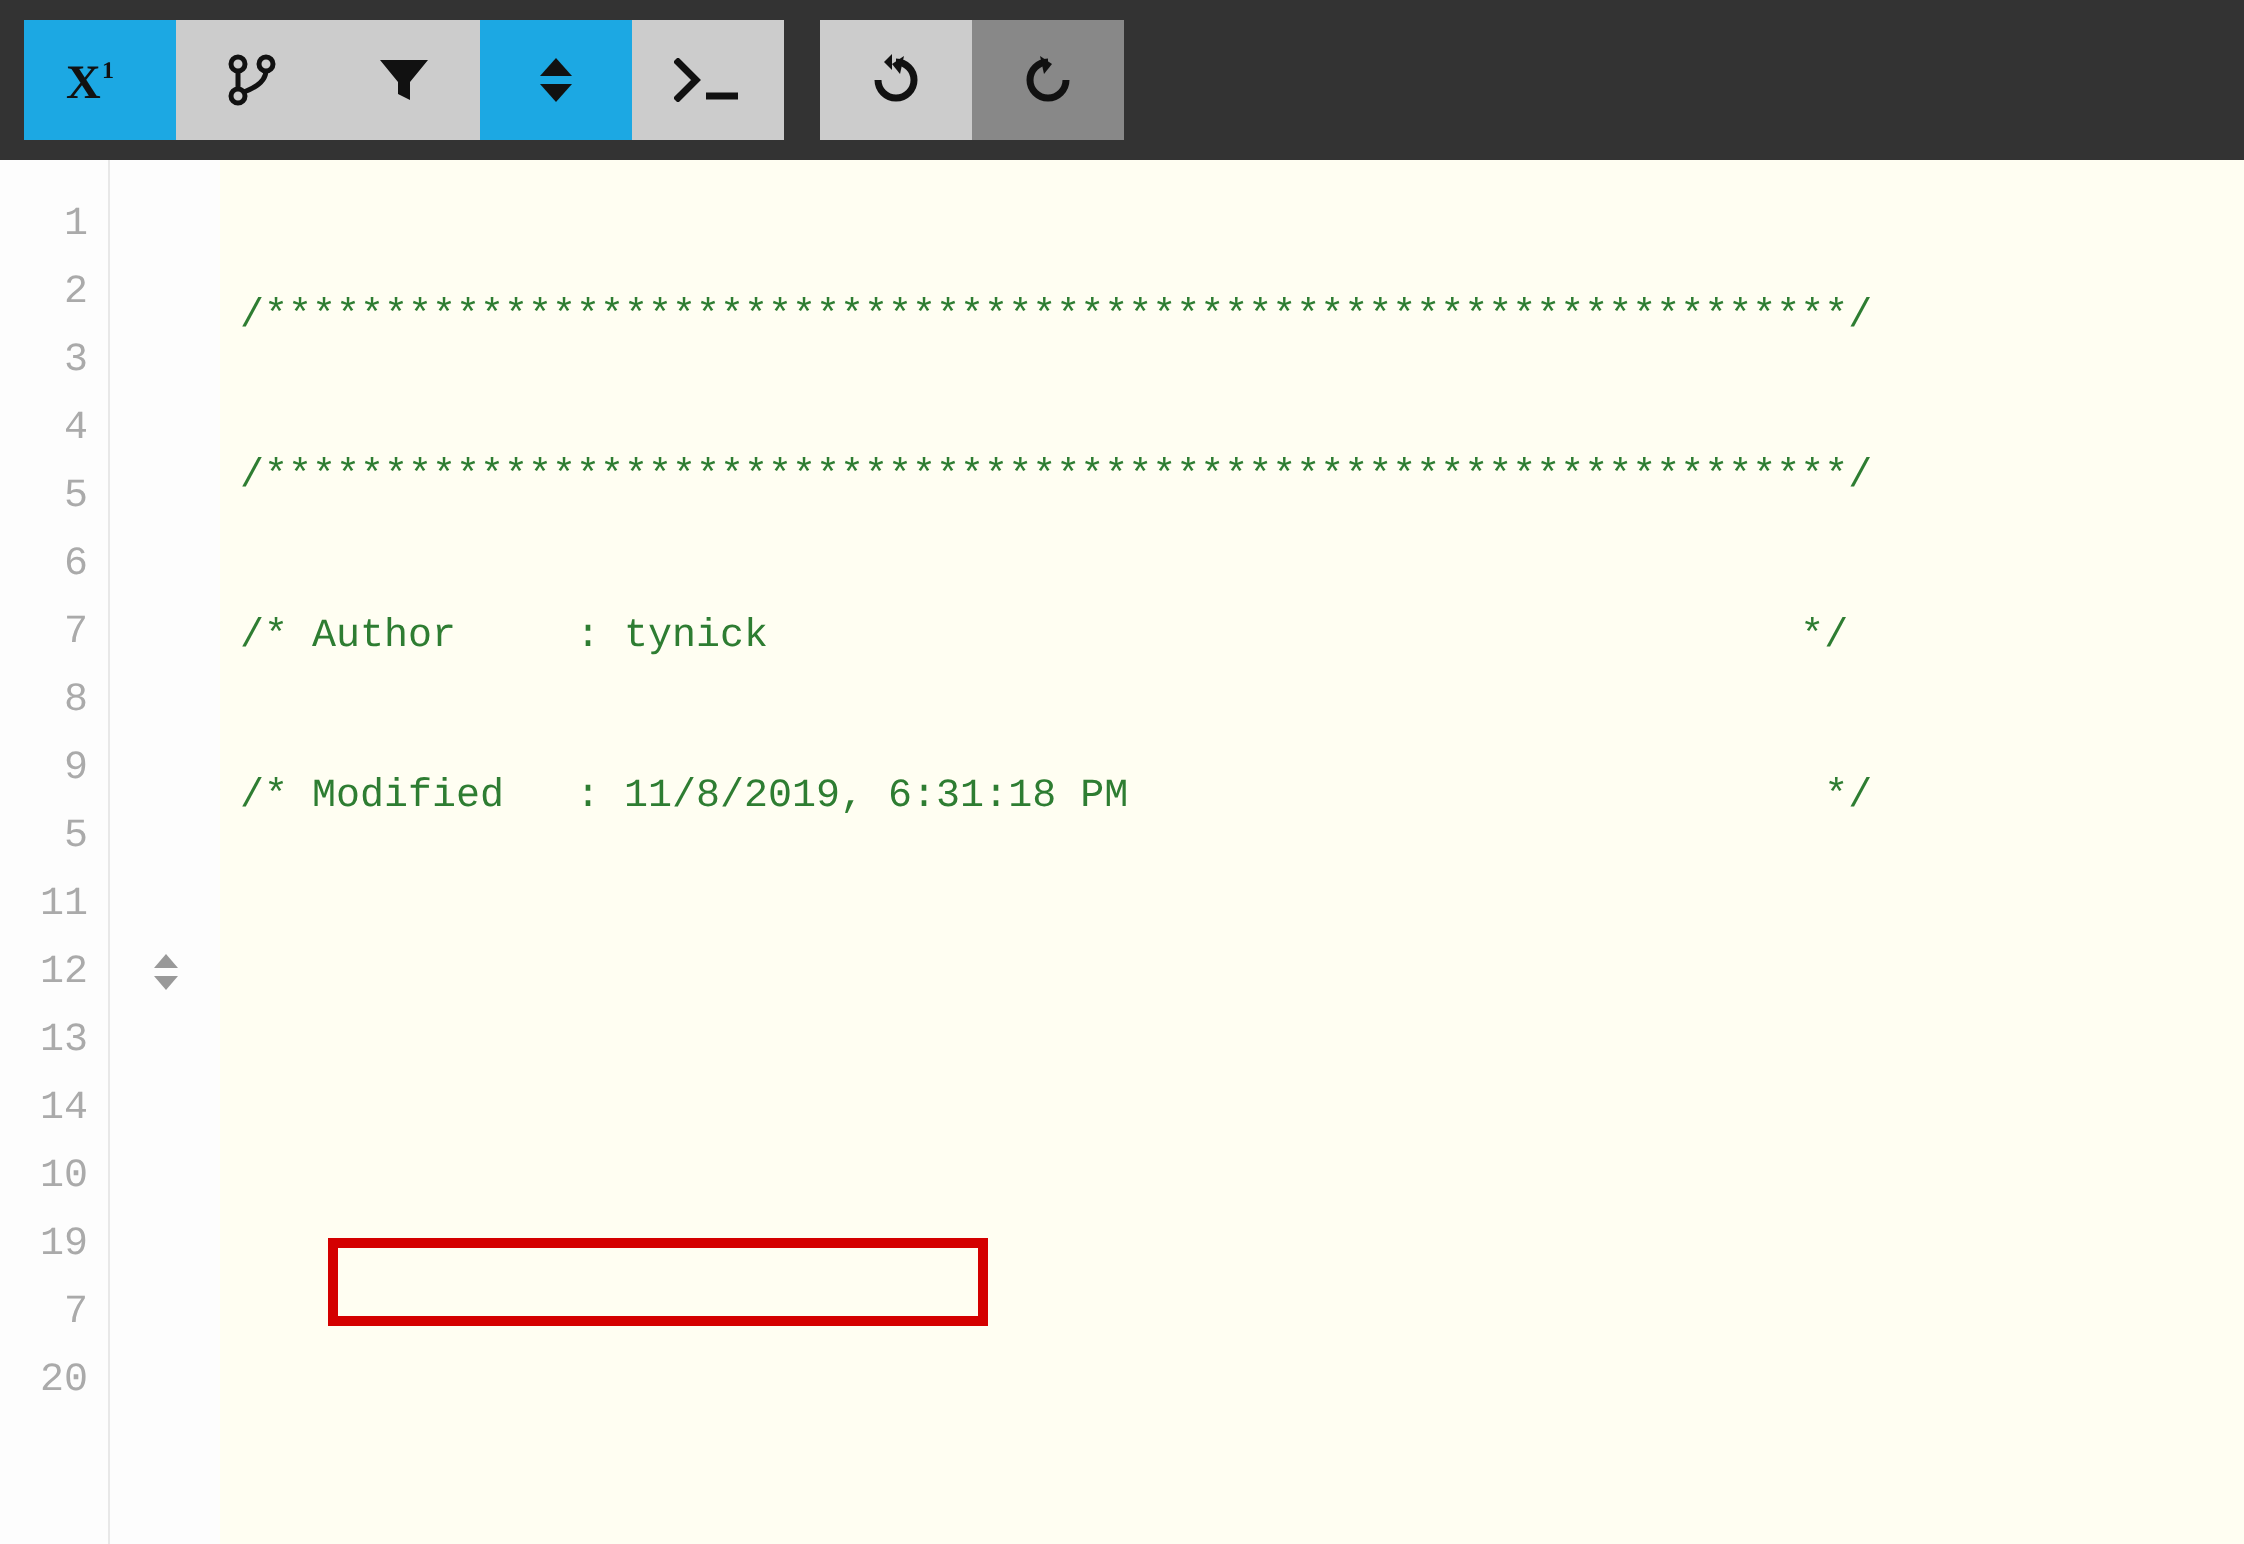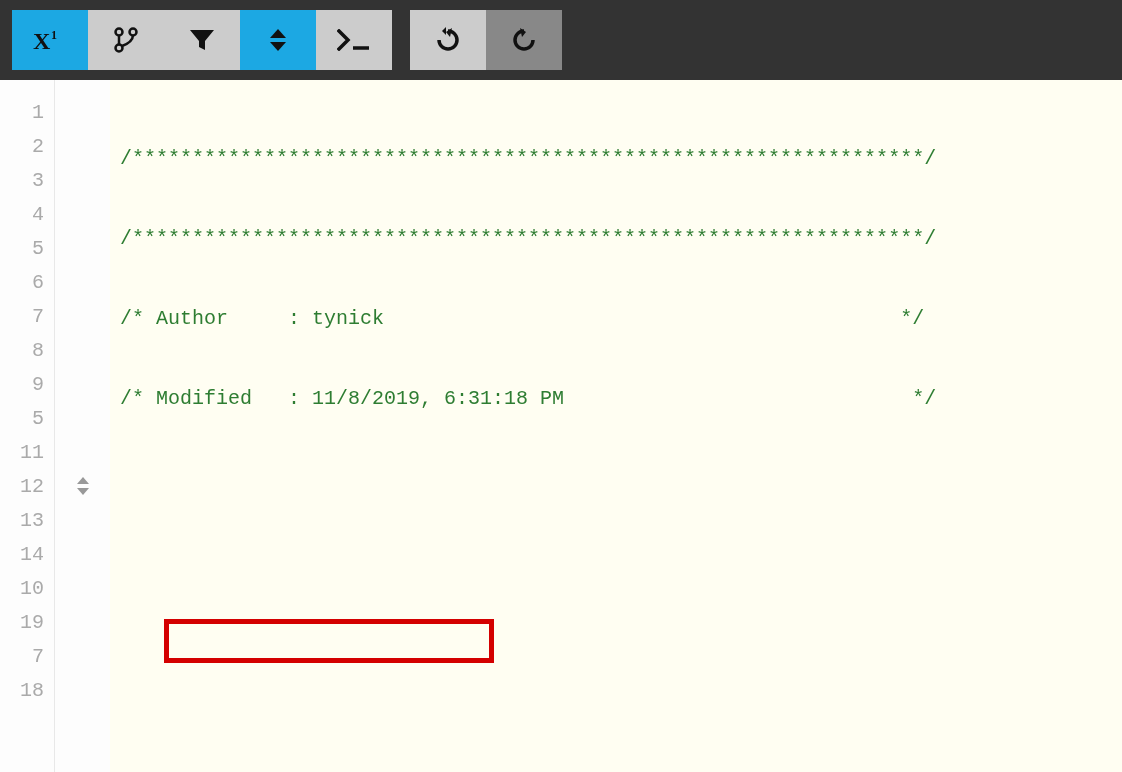--- a/index.html
+++ b/index.html
@@ -156,21 +156,21 @@
     <div class="gutter-line">8</div>
     <div class="gutter-line">9</div>
     <div class="gutter-line">5</div>
     <div class="gutter-line">11</div>
     <div class="gutter-line">12</div>
     <div class="gutter-line">13</div>
     <div class="gutter-line">14</div>
     <div class="gutter-line">10</div>
     <div class="gutter-line">19</div>
     <div class="gutter-line">7</div>
-    <div class="gutter-line">18</div>
+    <div class="gutter-line">20</div>
   </div>
   <div class="fold-col">
     <div class="fold-line"></div>
       <div class="fold-line"></div>
       <div class="fold-line"></div>
     <div class="fold-line"></div>
       <div class="fold-line"></div>
       <div class="fold-line"></div>
     <div class="fold-line"></div>
       <div class="fold-line"></div>

